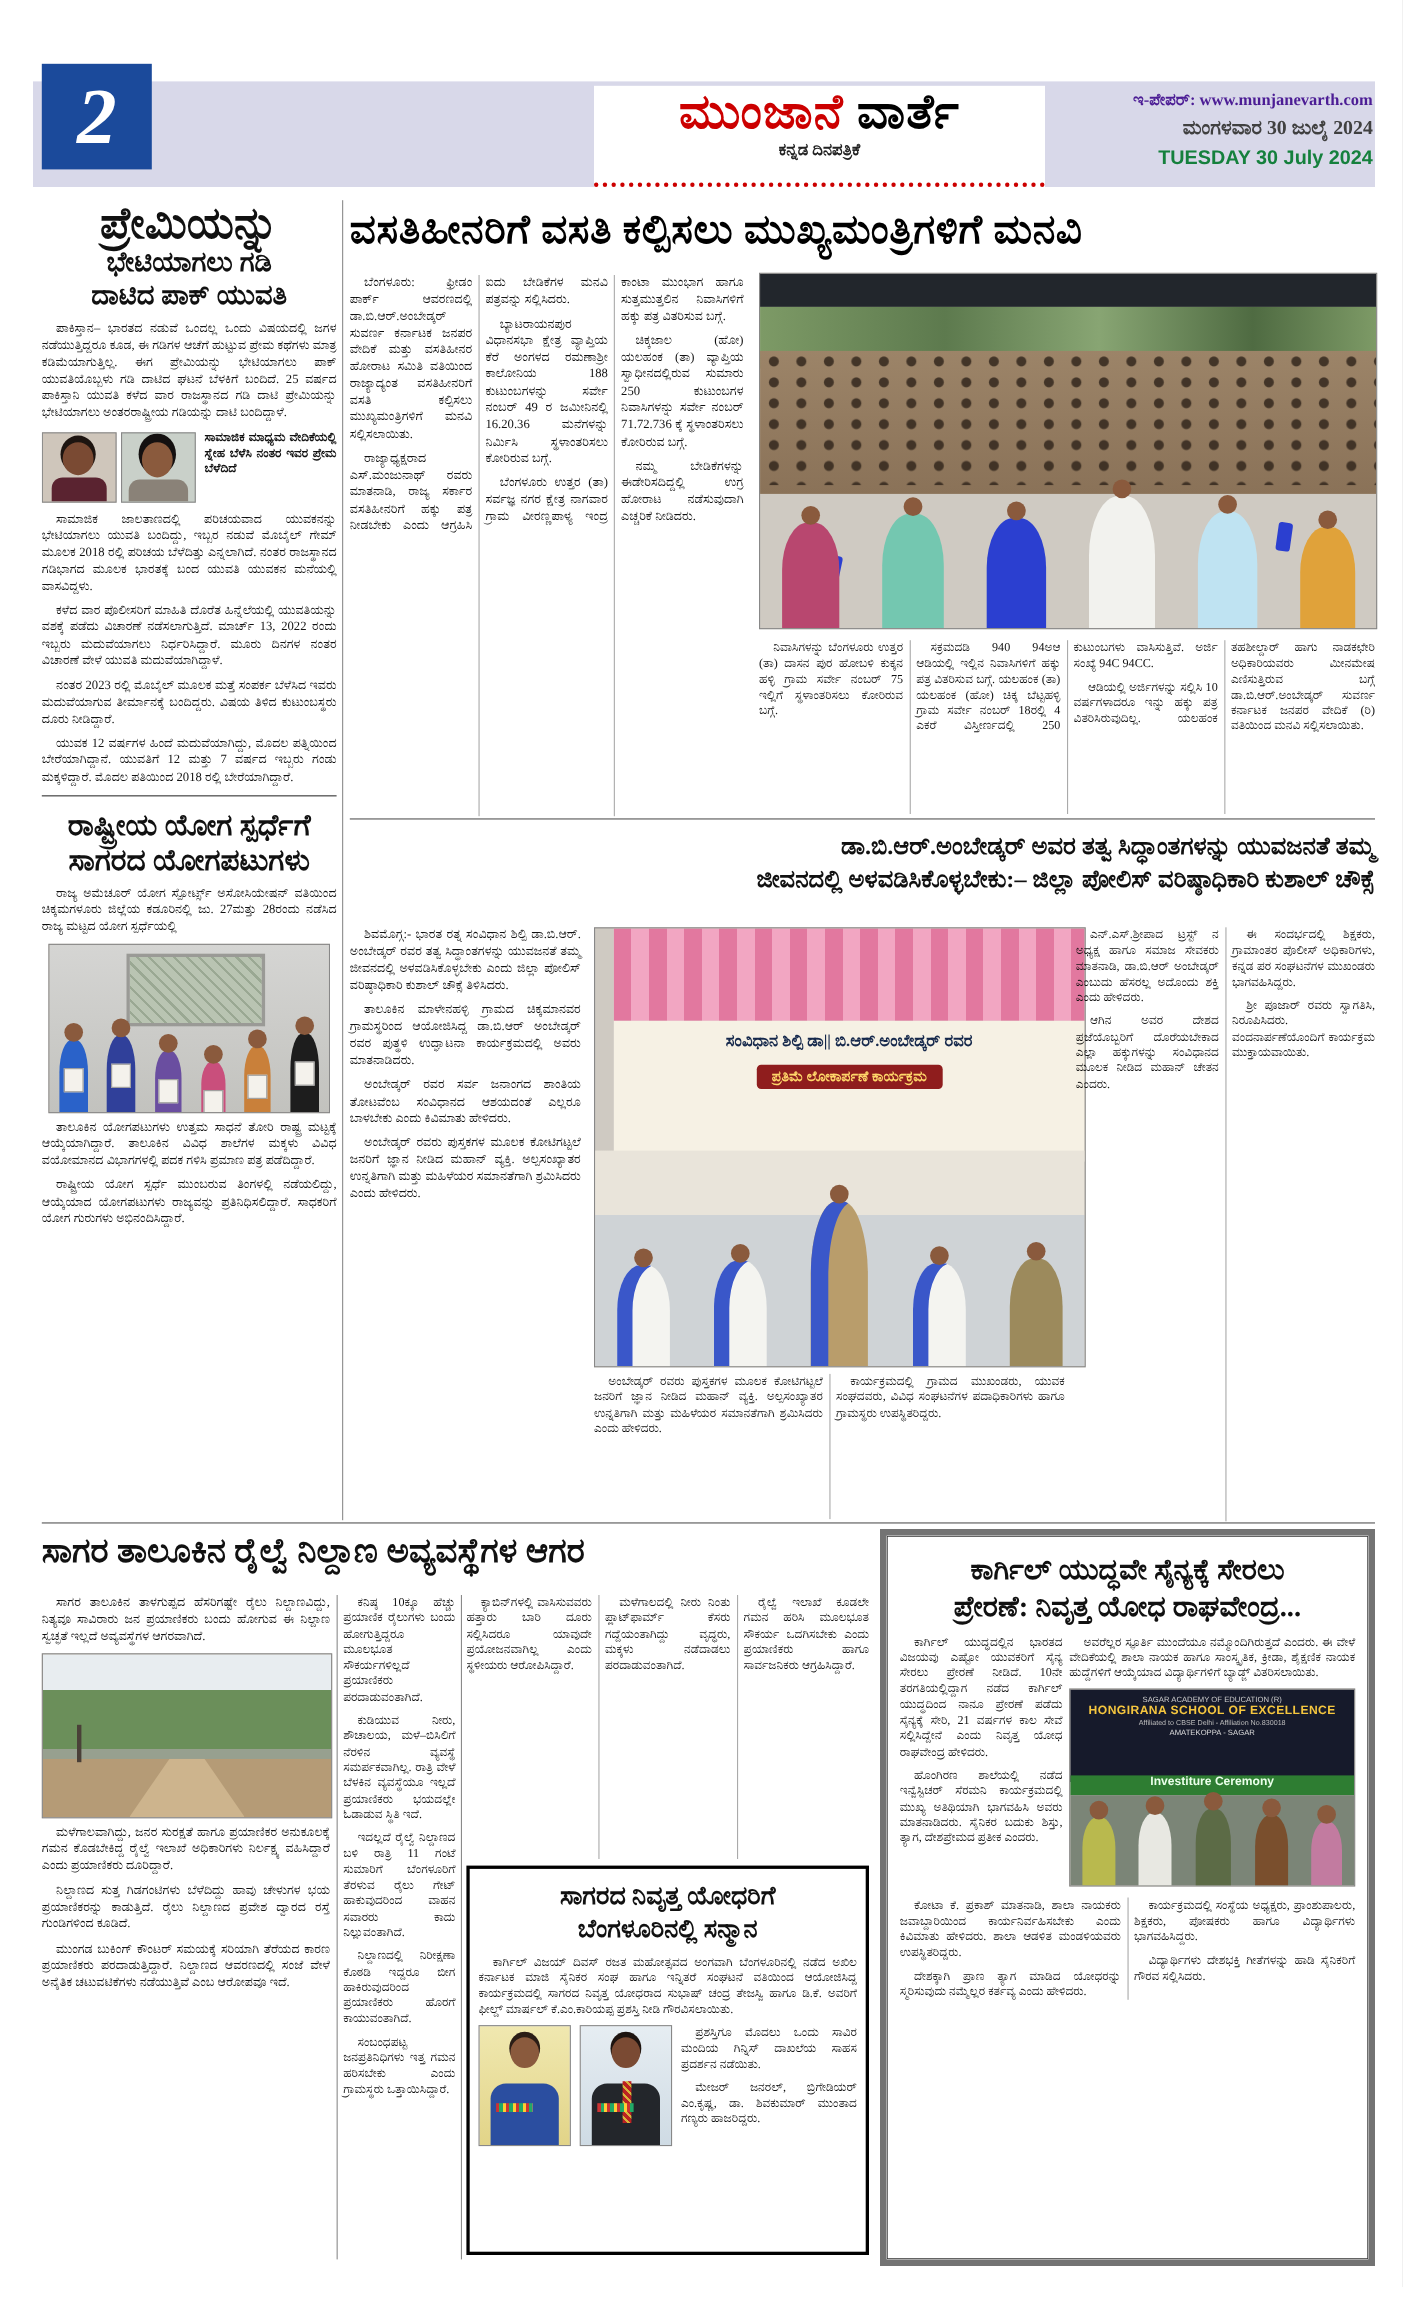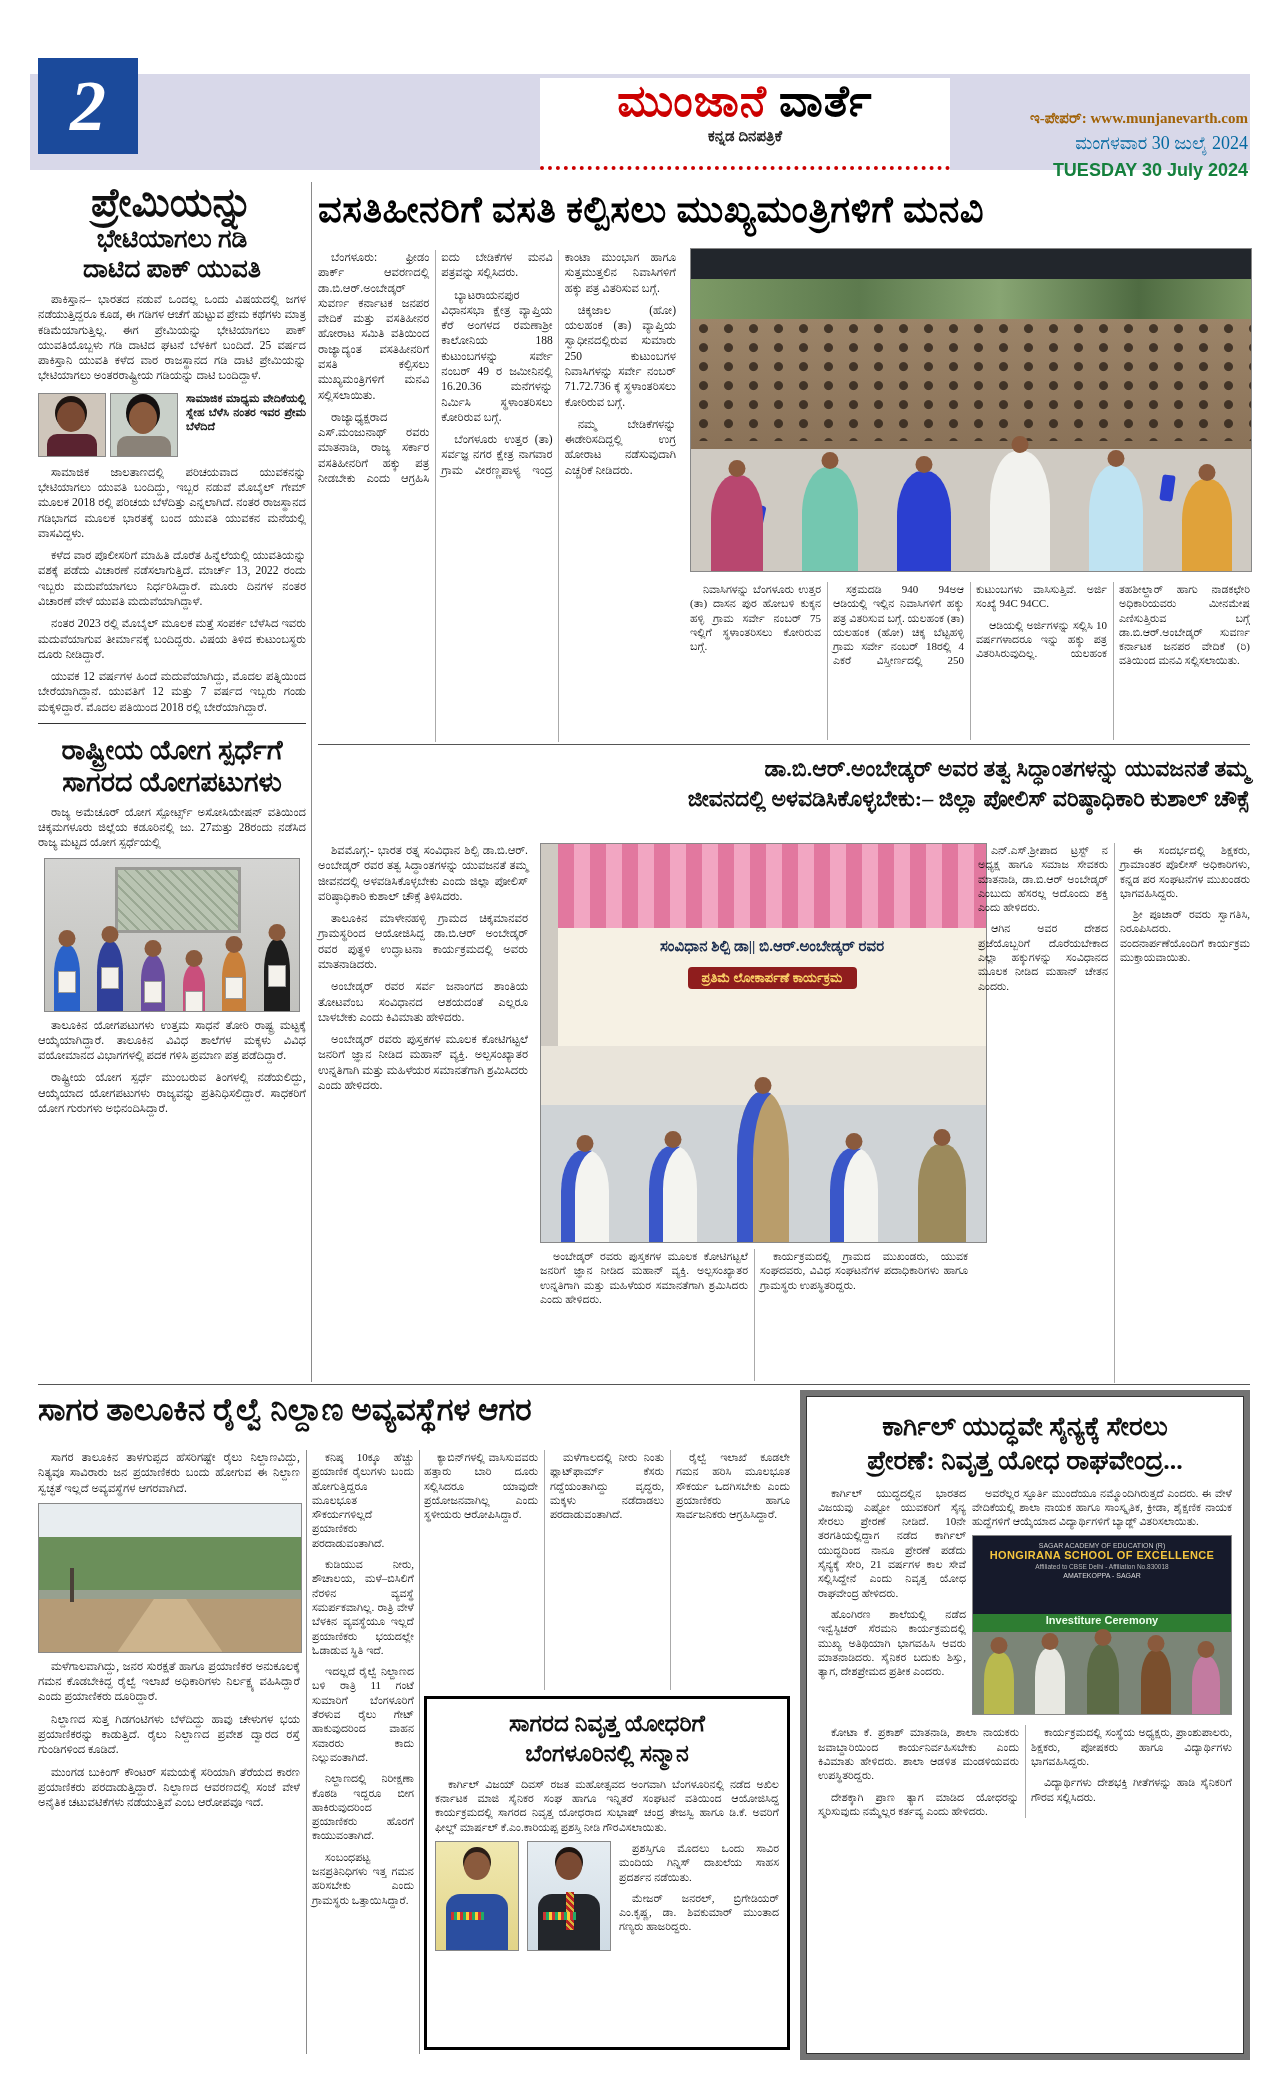--- a/index.html
+++ b/index.html
@@ -10,22 +10,22 @@
   .pagenum{position:absolute;left:38px;top:58px;width:100px;height:96px;background:#1b4a9b;
            color:#fff;display:flex;align-items:center;justify-content:center;
            font-size:72px;font-weight:bold;font-style:italic;font-family:"Liberation Serif",serif;}
   .masthead{position:absolute;left:540px;top:78px;width:410px;height:88px;background:#ffffff;
             text-align:center;border-bottom:4px dotted #cc0000;}
   .mast-line{font-size:44px;font-weight:bold;line-height:1.1;letter-spacing:1px;}
   .mast-red{color:#cc0000;}
   .mast-black{color:#000;}
   .mast-sub{font-size:15px;font-weight:bold;color:#222;margin-top:2px;}
   .hdr-right{position:absolute;left:960px;top:82px;width:288px;text-align:right;}
-  .hdr-epaper{font-size:15px;font-weight:bold;color:#a16207;margin-top:28px;}
-  .hdr-datekn{font-size:18px;font-weight:normal;color:#0369a1;margin-top:6px;}
+  .hdr-epaper{font-size:15px;font-weight:bold;color:#4c1d95;}
+  .hdr-datekn{font-size:18px;font-weight:bold;color:#404040;margin-top:6px;}
   .hdr-dateen{font-size:18px;font-weight:bold;color:#15803d;margin-top:6px;font-family:"Liberation Sans",sans-serif;}
   
   .vr{position:absolute;width:1px;background:#8a8a8a;}
   .hrline{position:absolute;height:1px;background:#555;}
   
   .p{font-size:11.5px;line-height:1.33;text-align:justify;margin:0 0 7px;text-indent:13px;}
   .p-sm{font-size:11px;line-height:1.3;}
   .cols{column-gap:12px;column-rule:1px solid #aaa;}
   
   .h-main{position:absolute;left:318px;top:188px;width:932px;font-size:37px;font-weight:bold;

